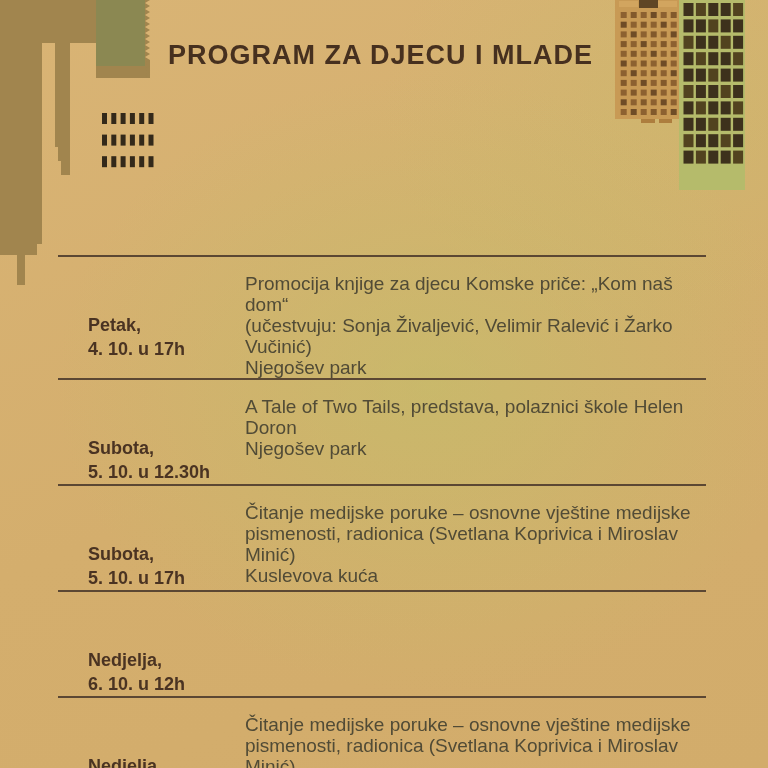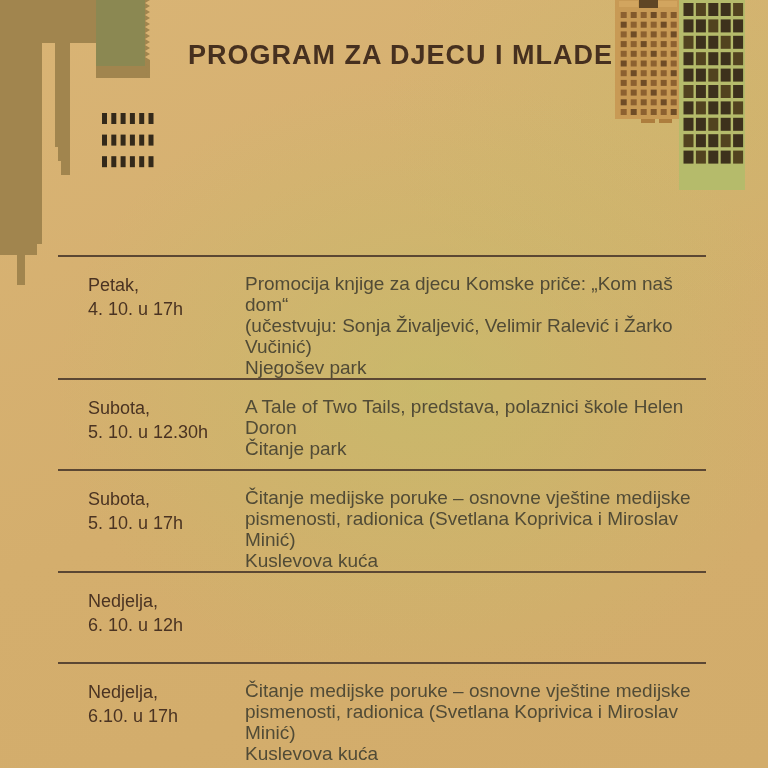--- a/index.html
+++ b/index.html
@@ -8,39 +8,39 @@
     font-family:"Liberation Sans", sans-serif;
   }
   .stage{
     position:relative;width:768px;height:768px;overflow:hidden;
     background:
       radial-gradient(ellipse 520px 430px at 56% 50%, rgba(190,194,104,0.50), rgba(190,194,104,0) 72%),
       radial-gradient(ellipse 420px 340px at 88% 14%, rgba(190,194,104,0.28), rgba(190,194,104,0) 70%),
       linear-gradient(160deg, #d9b475 0%, #d4ae6d 55%, #d2ac6b 100%);
   }
   .title{
-    position:absolute;left:188px;top:40px;
+    position:absolute;left:168px;top:40px;
     font-size:27px;font-weight:800;letter-spacing:1px;
     color:#46301f;white-space:nowrap;
   }
   .decor-left{position:absolute;left:0;top:0;}
   .decor-right{position:absolute;left:615px;top:0;}
   .schedule{
     position:absolute;left:58px;top:255px;width:648px;
   }
   .row{
     display:flex;box-sizing:border-box;
     border-top:2px solid #5b4733;
     min-height:91px;
   }
   .row:first-child{min-height:94px;}
   .date-cell{
     box-sizing:border-box;width:187px;padding:16px 8px 0 30px;
-    font-size:18px;font-weight:normal;line-height:24px;
-    color:#4a3322;white-space:pre-line;
+    font-size:18px;font-weight:bold;line-height:24px;
+    color:#4a3322;white-space:pre-line;margin-top:40px;
   }
   .desc-cell{
     box-sizing:border-box;flex:1;padding:16px 0 0 0;
     font-size:19px;line-height:21px;
     color:#514b36;white-space:pre-line;
   }
 </style>
 </head>
 <body>
 
@@ -222,21 +222,21 @@
       <div class="date-cell">Petak,
 4. 10. u 17h</div>
       <div class="desc-cell">Promocija knjige za djecu Komske priče: „Kom naš dom“
 (učestvuju: Sonja Živaljević, Velimir Ralević i Žarko Vučinić)
 Njegošev park</div>
     </div>
     <div class="row">
       <div class="date-cell">Subota,
 5. 10. u 12.30h</div>
       <div class="desc-cell">A Tale of Two Tails, predstava, polaznici škole Helen Doron
-Čitanje park</div>
+Njegošev park</div>
     </div>
     <div class="row">
       <div class="date-cell">Subota,
 5. 10. u 17h</div>
       <div class="desc-cell">Čitanje medijske poruke – osnovne vještine medijske
 pismenosti, radionica (Svetlana Koprivica i Miroslav Minić)
 Kuslevova kuća</div>
     </div>
     <div class="row">
       <div class="date-cell">Nedjelja,

